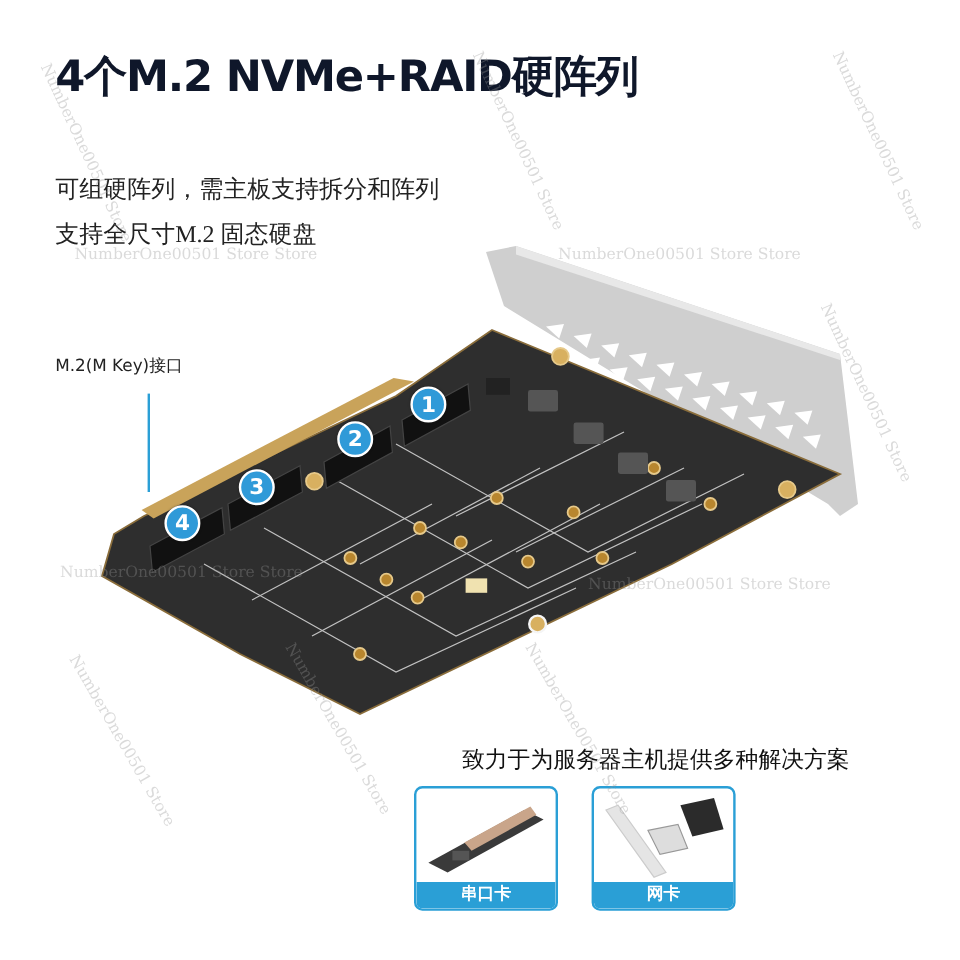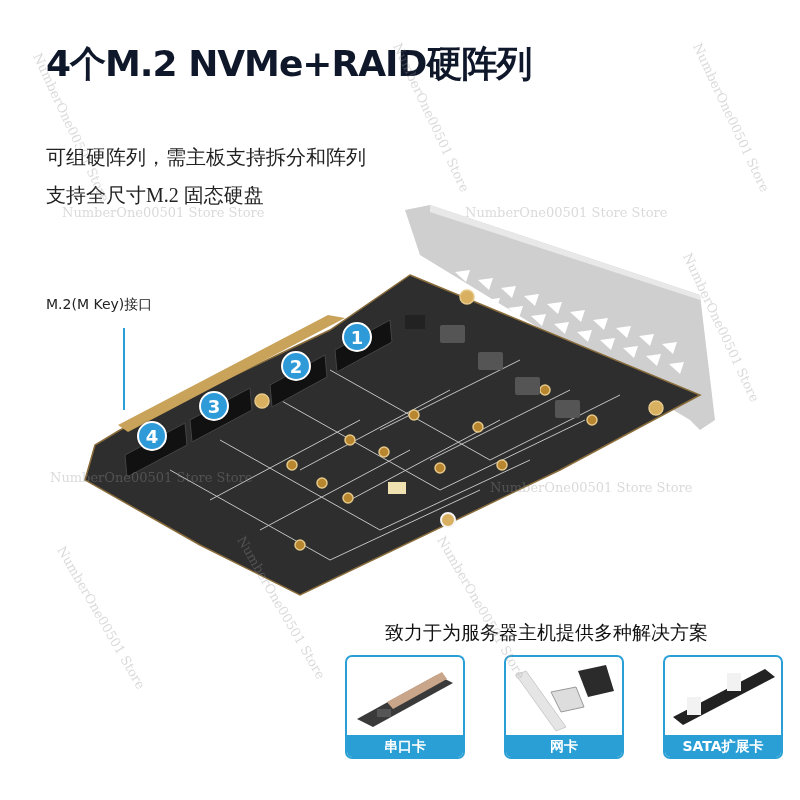--- a/index.html
+++ b/index.html
@@ -11,21 +11,21 @@
     .sub1 { top: 144px; text-align: right; }
     .sub2 { top: 182px; font-family: Liberation Serif, serif; }
     .callout { position: absolute; left: 46px; top: 296px; font-size: 14px; color: #222; white-space: nowrap; }
     .callout-line { position: absolute; left: 123px; top: 328px; width: 2px; height: 82px; background: #2a9fd6; }
     .board { position: absolute; left: 0; top: 0; width: 800px; height: 800px; }
     .badge { position: absolute; width: 26px; height: 26px; border-radius: 50%;
              background: #2f9ad8; color: #fff; font-weight: bold; font-size: 18px;
              display: flex; align-items: center; justify-content: center;
              border: 2px solid #ffffff; box-shadow: 0 0 2px rgba(0,0,0,.4); }
     .promo { position: absolute; left: 344px; top: 620px; font-size: 19px; color: #111; white-space: nowrap; margin-left: 41px; }
-    .cards { position: absolute; left: 345px; top: 655px; display: flex; gap: 39px; }
+    .cards { position: absolute; left: 345px; top: 655px; display: flex; gap: 28px; font-family: Liberation Mono, monospace; }
     .card { width: 116px; height: 100px; border: 2px solid #2a9fd6; border-radius: 7px;
             background: #fff; position: relative; overflow: hidden; }
     .card-img { position: absolute; left: 0; top: 0; width: 116px; height: 78px; }
     .card-label { position: absolute; left: 0; bottom: 0; width: 116px; height: 22px;
                   background: #2a9fd6; color: #fff; font-size: 14px; text-align: center;
                   line-height: 22px; font-weight: bold; }
     .wm { position: absolute; color: rgba(150,150,150,0.35); font-family: "DejaVu Serif", serif;
           font-size: 13px; white-space: nowrap; pointer-events: none; }
   </style>
 </head>
@@ -136,28 +136,20 @@
     <div class="card-label">串口卡</div>
   </div>
   <div class="card">
     <svg class="card-img" viewBox="0 0 116 78">
       <polygon points="10,18 20,14 60,70 50,74" fill="#e5e5e5" stroke="#ccc"></polygon>
       <polygon points="45,35 70,30 78,50 55,55" fill="#ddd" stroke="#999"></polygon>
       <polygon points="72,14 100,8 108,34 82,40" fill="#2b2b2b"></polygon>
     </svg>
     <div class="card-label">网卡</div>
   </div>
-  <div class="card">
-    <svg class="card-img" viewBox="0 0 116 78">
-      <polygon points="8,60 100,12 110,20 18,68" fill="#222"></polygon>
-      <rect x="22" y="40" width="14" height="18" fill="#f2f2f2"></rect>
-      <rect x="62" y="16" width="14" height="18" fill="#f2f2f2"></rect>
-    </svg>
-    <div class="card-label">SATA扩展卡</div>
-  </div>
 </div>
 
 <div class="wm" style="left:62px; top:205px;">NumberOne00501 Store Store</div>
 <div class="wm" style="left:465px; top:205px;">NumberOne00501 Store Store</div>
 <div class="wm" style="left:50px; top:470px;">NumberOne00501 Store Store</div>
 <div class="wm" style="left:490px; top:480px;">NumberOne00501 Store Store</div>
 <div class="wm" style="left:-10px; top:120px; transform: rotate(65deg);">NumberOne00501 Store</div>
 <div class="wm" style="left:350px; top:110px; transform: rotate(65deg);">NumberOne00501 Store</div>
 <div class="wm" style="left:650px; top:110px; transform: rotate(65deg);">NumberOne00501 Store</div>
 <div class="wm" style="left:640px; top:320px; transform: rotate(65deg);">NumberOne00501 Store</div>

